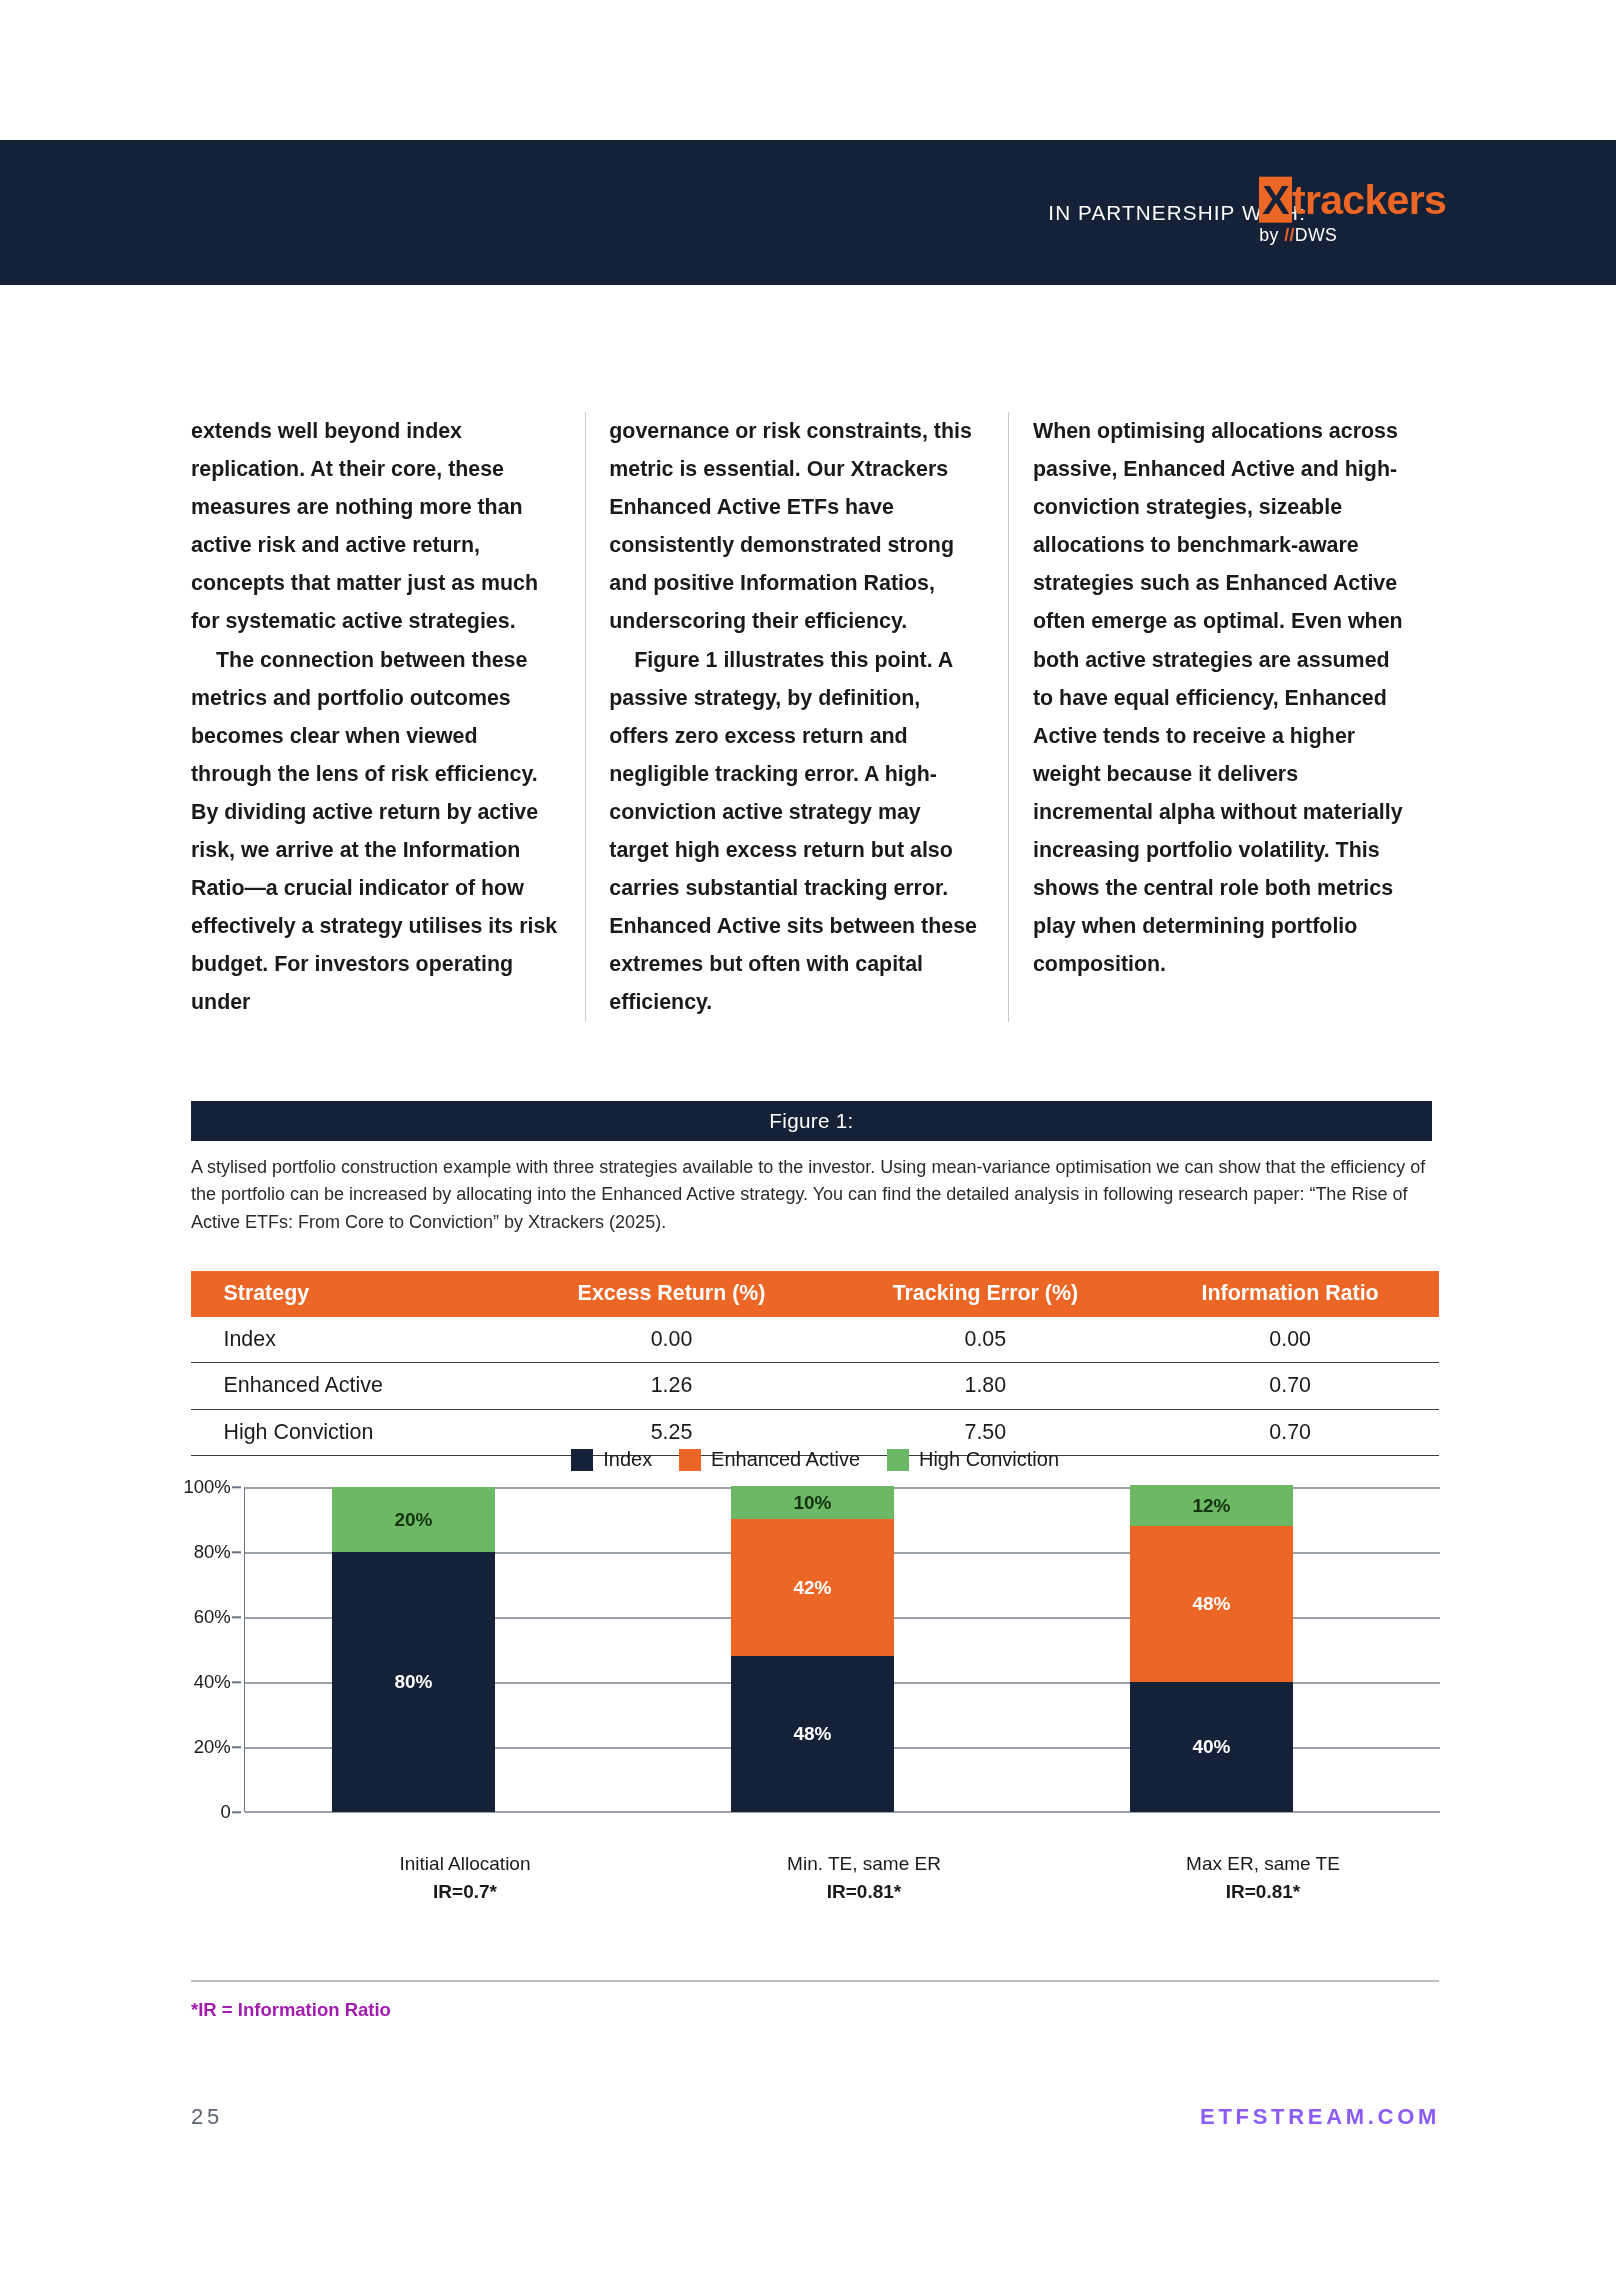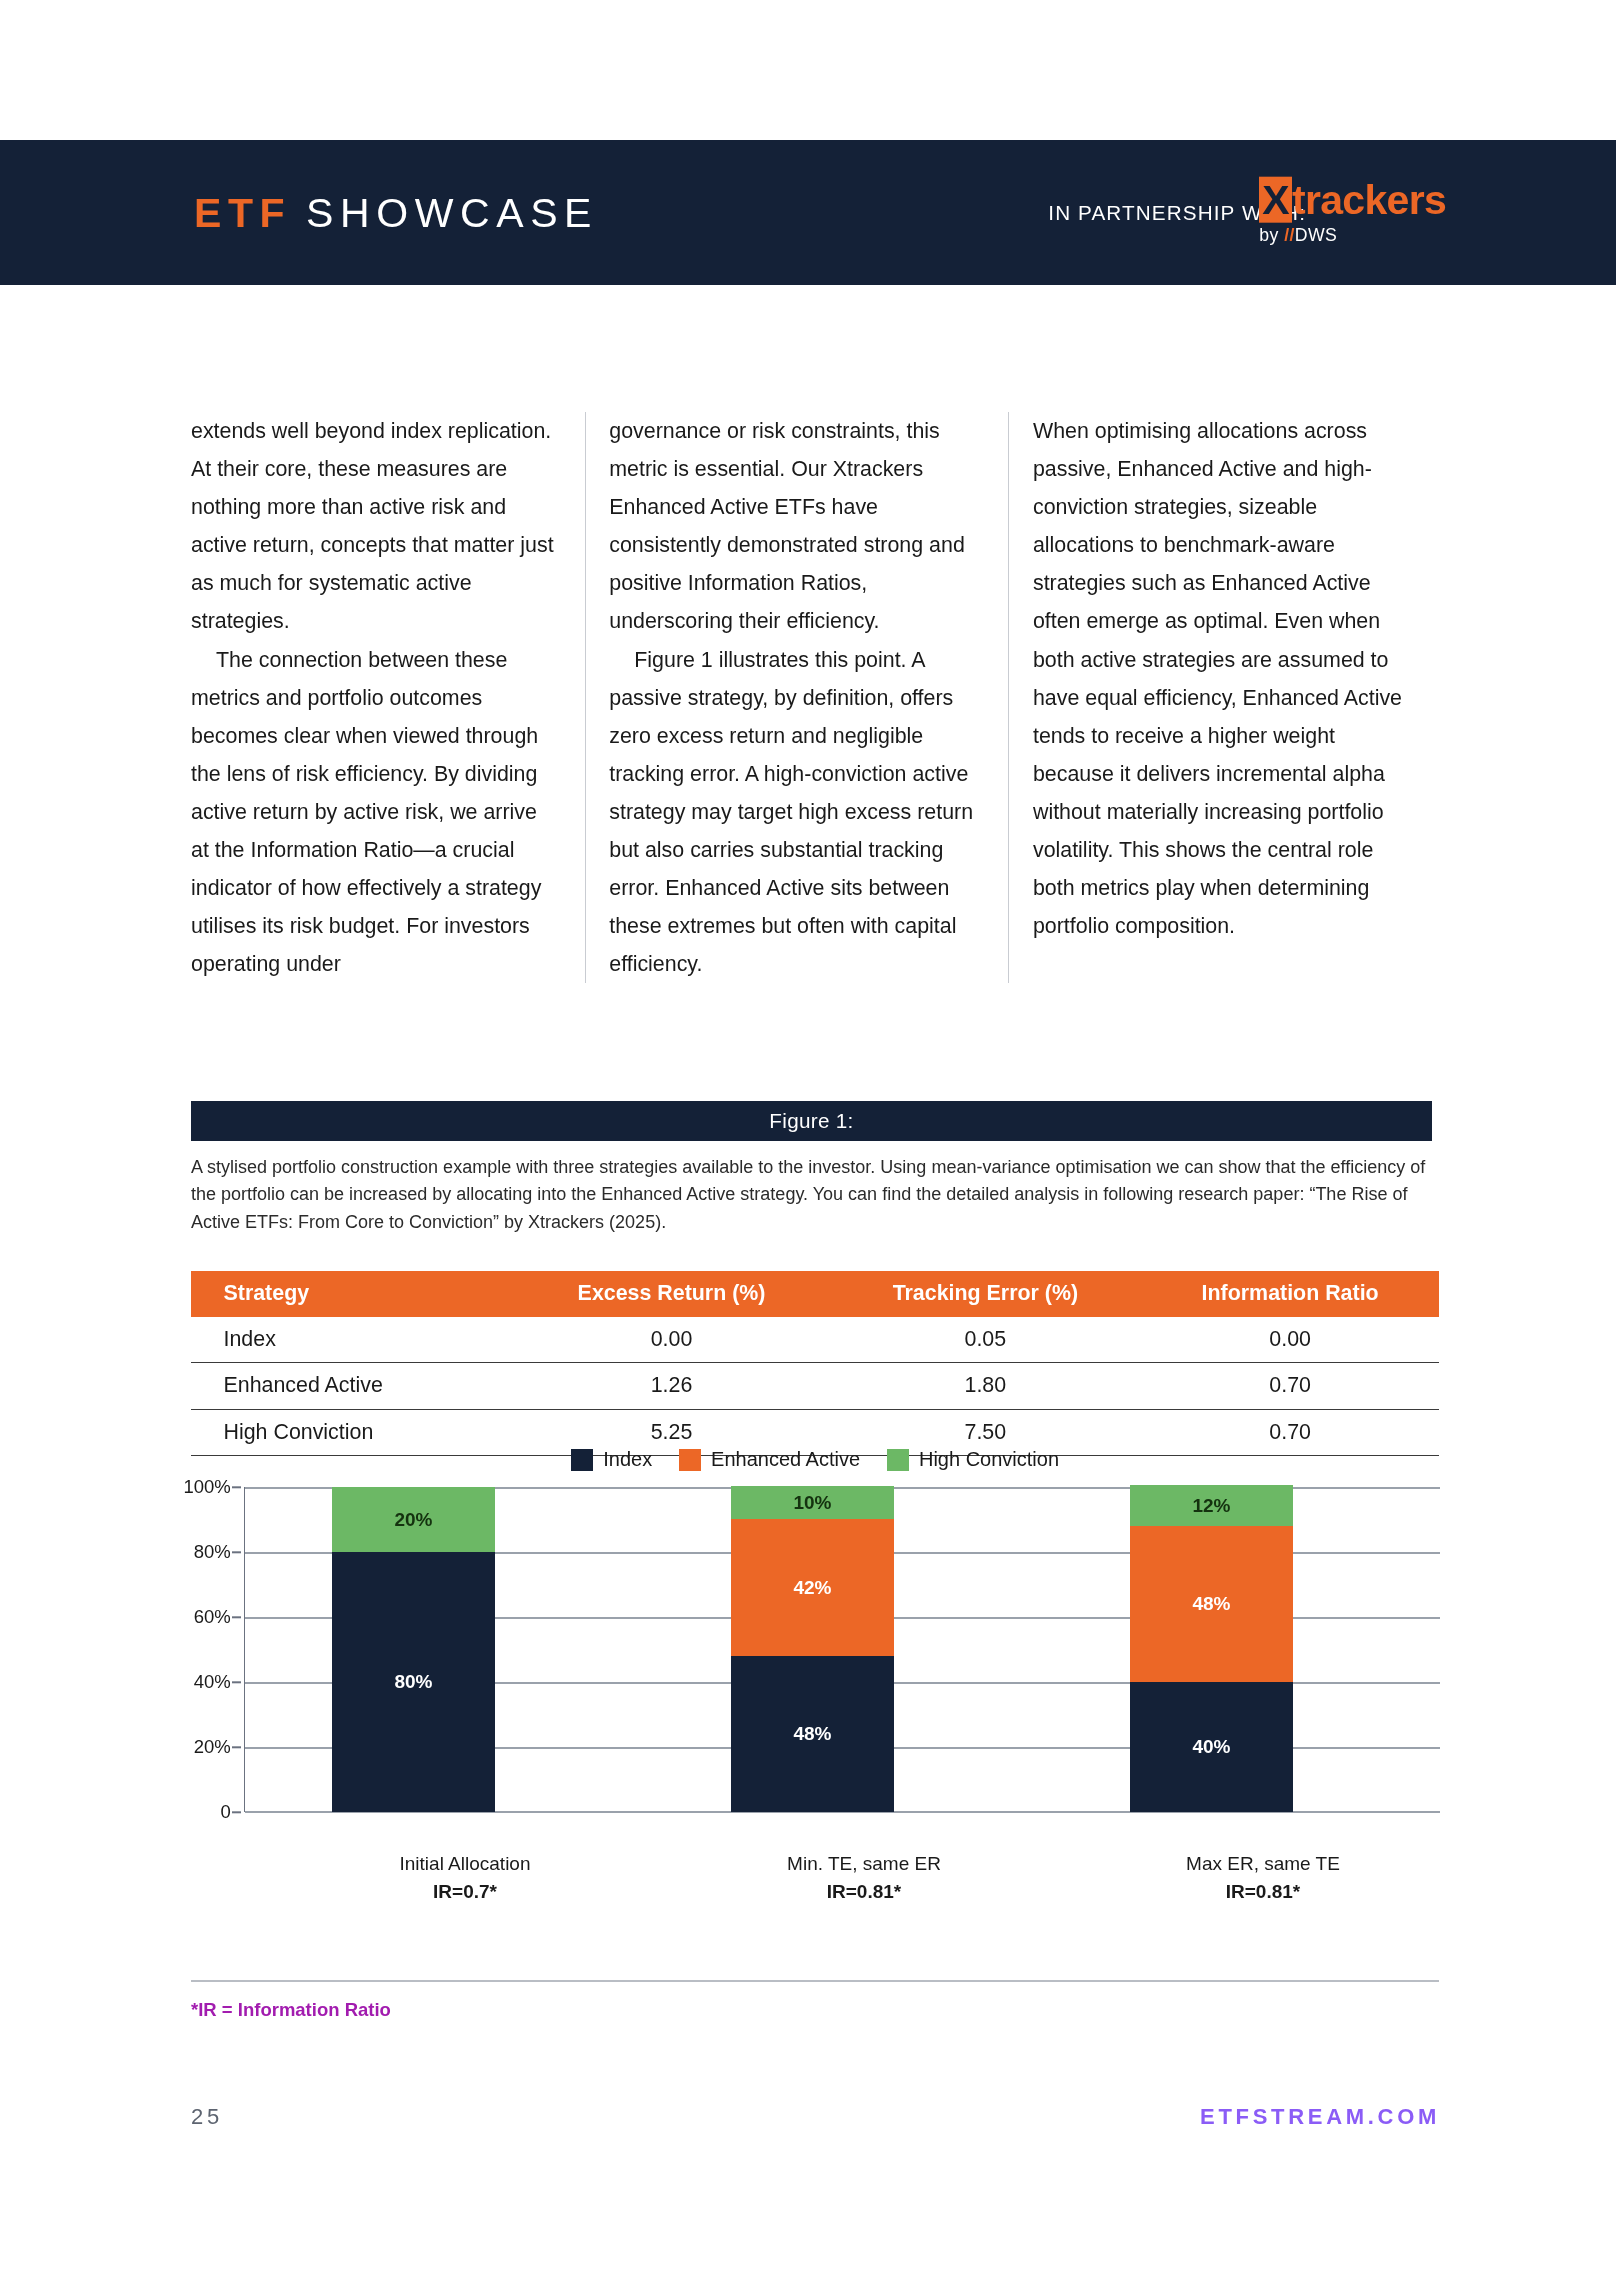--- a/index.html
+++ b/index.html
@@ -88,20 +88,21 @@
   .brand-sub .slashes { color: #ec6726; font-weight: bold; }
 
   
   .columns {
     position: absolute;
     left: 191px;
     top: 412px;
     width: 1241px;
     display: flex;
     gap: 0;
+    font-weight: bold;
   }
   .col {
     width: 394px;
     padding-right: 25px;
     font-size: 21.4px;
     line-height: 1.78;
     color: #1a1a1a;
   }
   .col.mid, .col.right {
     border-left: 1.5px solid #c9ccd2;
@@ -298,24 +299,20 @@
     color: #8b5cf6;
     font-weight: bold;
   }
 </style>
 </head>
 <body>
 
 <div class="page">
 
   <div class="header">
-    <div class="header-title">
-      <span class="etf-word">ETF</span>
-      <span class="showcase-word">SHOWCASE</span>
-    </div>
     <div class="partner-text">IN PARTNERSHIP WITH:</div>
     <div class="brand">
       <div class="brand-main"><span class="xbox">X</span><span>trackers</span></div>
       <div class="brand-sub"><span>by</span> <span class="slashes">//</span><span>DWS</span></div>
     </div>
   </div>
 
   <div class="columns">
     <div class="col left">
       <p>extends well beyond index replication. At their core, these measures are nothing more than active risk and active return, concepts that matter just as much for systematic active strategies.</p>

